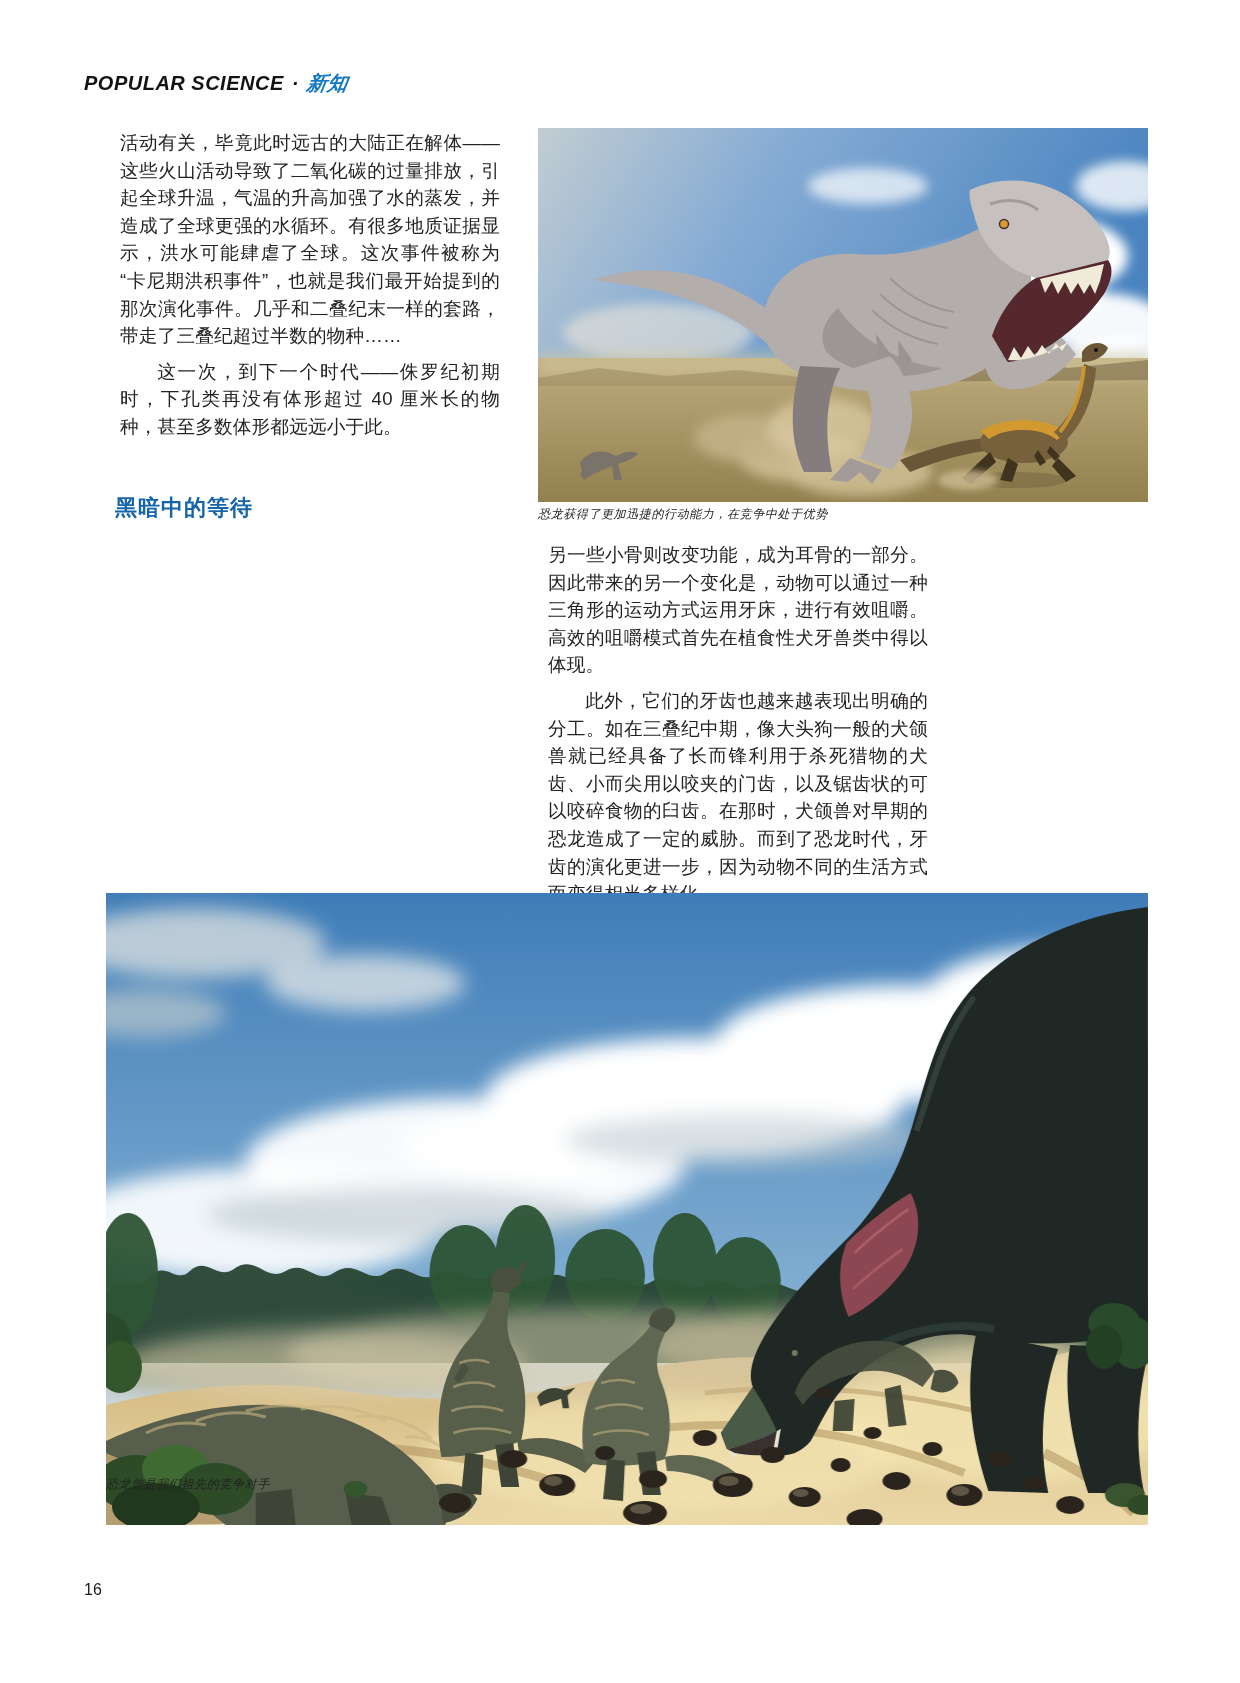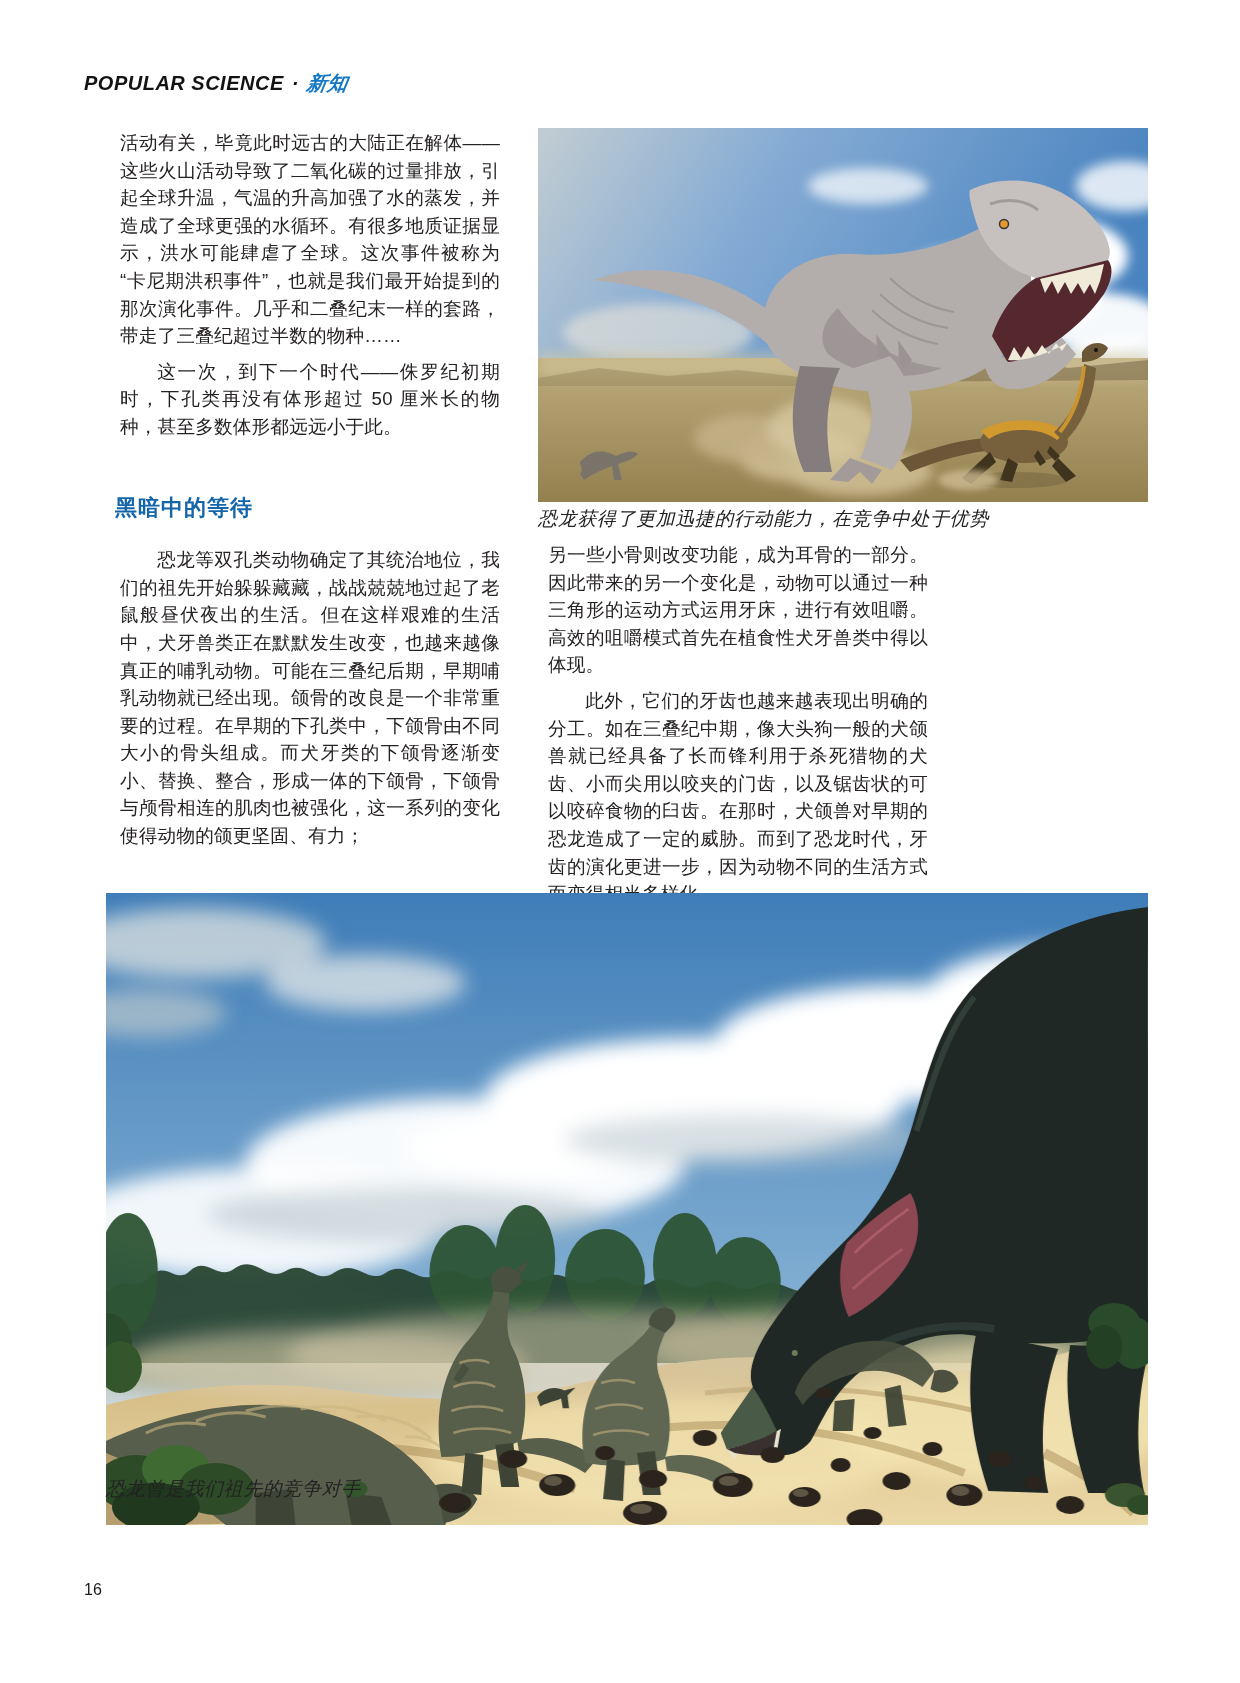--- a/index.html
+++ b/index.html
@@ -43,21 +43,21 @@
   }
   
   .figure{position:absolute;overflow:hidden;background:#cbd6da;}
   .figure svg{display:block;width:100%;height:100%;}
   .fig-top{left:538px;top:128px;width:610px;height:374px;}
   .fig-bottom{left:106px;top:893px;width:1042px;height:632px;}
   .caption{
     position:absolute;
     font-family:"DejaVu Serif","Liberation Serif",serif;
     font-style:italic;
-    font-size:19px;color:#222;letter-spacing:.6px;
+    font-size:12px;color:#222;letter-spacing:.6px;
     white-space:nowrap;
   }
   .cap-top{left:538px;top:506px;}
   .cap-bottom{left:106px;top:1476px;}
   
   .pageno{
     position:absolute;left:84px;top:1581px;
     font-size:16px;color:#1c1c1c;
   }
 </style>
@@ -65,23 +65,22 @@
 <body>
 
 <div class="page">
 
   <div class="masthead">
     <span class="en">POPULAR SCIENCE</span><span class="dot">·</span><span class="cn">新知</span>
   </div>
 
   <div class="col col-left">
     <p>活动有关，毕竟此时远古的大陆正在解体——这些火山活动导致了二氧化碳的过量排放，引起全球升温，气温的升高加强了水的蒸发，并造成了全球更强的水循环。有很多地质证据显示，洪水可能肆虐了全球。这次事件被称为“卡尼期洪积事件”，也就是我们最开始提到的那次演化事件。几乎和二叠纪末一样的套路，带走了三叠纪超过半数的物种……</p>
-    <p class="indent">这一次，到下一个时代——侏罗纪初期时，下孔类再没有体形超过 50 厘米长的物种，甚至多数体形都远远小于此。</p>
+    <p class="indent">这一次，到下一个时代——侏罗纪初期时，下孔类再没有体形超过 40 厘米长的物种，甚至多数体形都远远小于此。</p>
     <div class="section-heading">黑暗中的等待</div>
-    <p class="indent">恐龙等双孔类动物确定了其统治地位，我们的祖先开始躲躲藏藏，战战兢兢地过起了老鼠般昼伏夜出的生活。但在这样艰难的生活中，犬牙兽类正在默默发生改变，也越来越像真正的哺乳动物。可能在三叠纪后期，早期哺乳动物就已经出现。颌骨的改良是一个非常重要的过程。在早期的下孔类中，下颌骨由不同大小的骨头组成。而犬牙类的下颌骨逐渐变小、替换、整合，形成一体的下颌骨，下颌骨与颅骨相连的肌肉也被强化，这一系列的变化使得动物的颌更坚固、有力；</p>
   </div>
 
   <div class="figure fig-top">
     <svg viewBox="0 0 610 374" preserveAspectRatio="none">
       <defs>
         <linearGradient id="tSky" x1="0" y1="0" x2="1" y2="0.25">
           <stop offset="0" stop-color="#c2cdd2"></stop>
             <stop offset="0.4" stop-color="#85abd4"></stop>
             <stop offset="1" stop-color="#4a84c0"></stop>
         </linearGradient>

